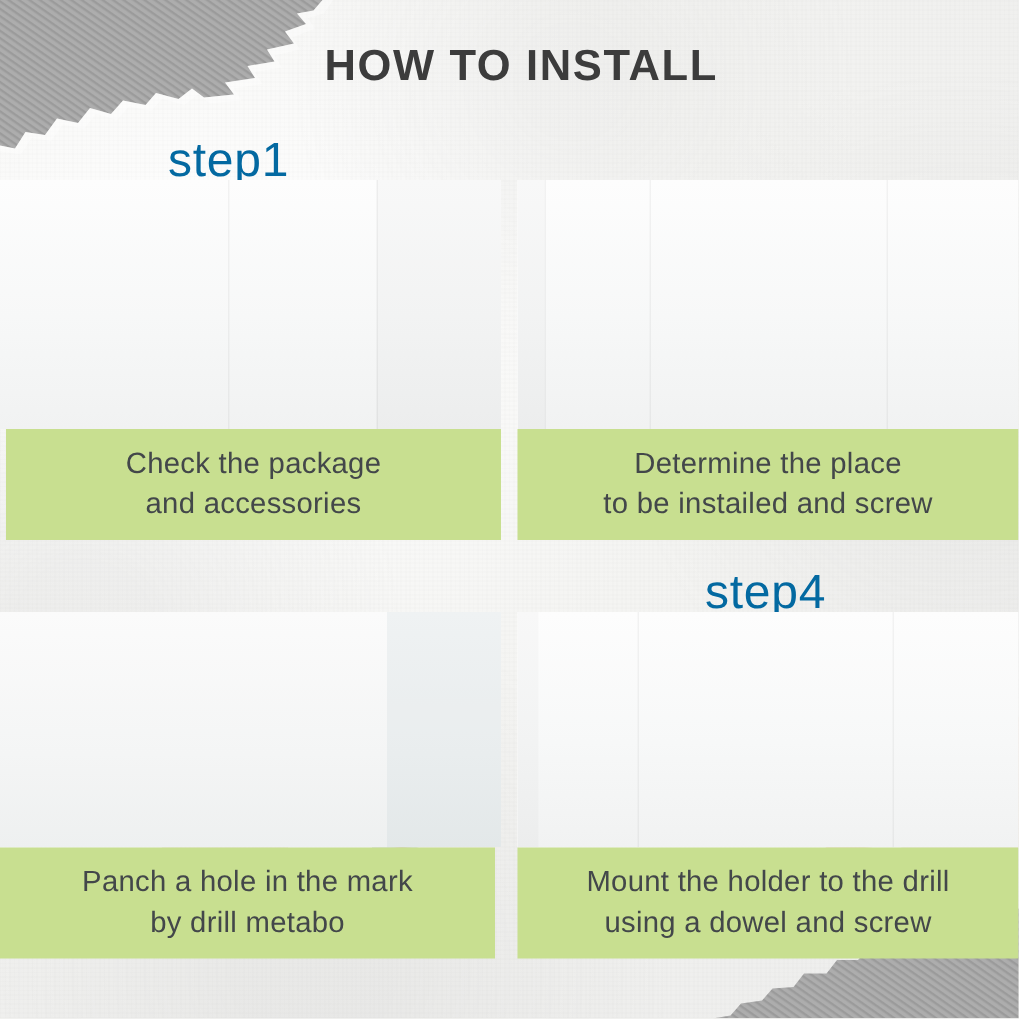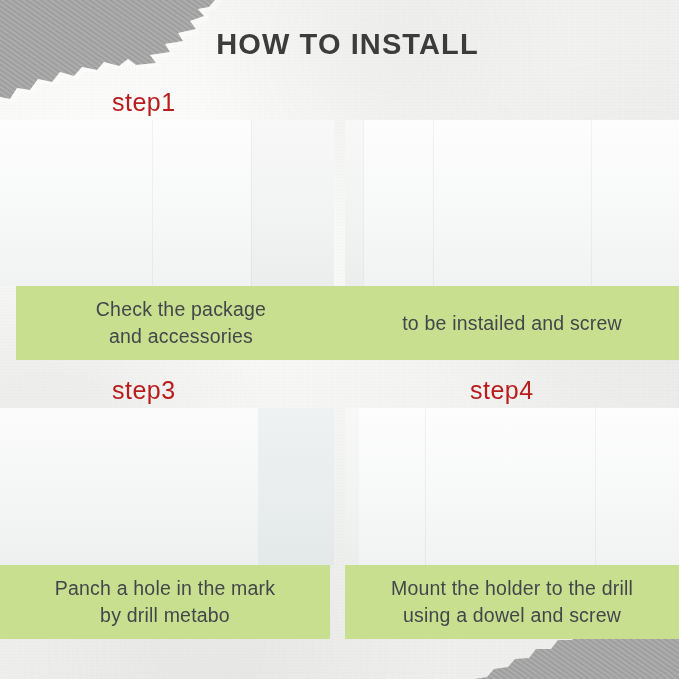--- a/index.html
+++ b/index.html
@@ -36,21 +36,21 @@
   
   .title{
     position:absolute;left:0;right:0;top:28px;text-align:center;
     font-size:29px;font-weight:bold;letter-spacing:1.1px;color:#3c3c3c;
     font-family:"Liberation Sans", sans-serif;
   }
 
   
   .panel{position:absolute;}
   .step-label{
-    position:absolute;font-size:25px;color:#b91c1c;letter-spacing:.5px;
+    position:absolute;font-size:32px;color:#0369a1;letter-spacing:.5px;
     font-family:"Liberation Sans", sans-serif;font-weight:300;
     white-space:nowrap;
   }
   .photo{position:absolute;overflow:hidden;background:#fff;}
   .caption{
     position:absolute;background:#c8df90;
     display:flex;flex-direction:column;align-items:center;justify-content:center;
     color:#43474a;font-size:19.5px;line-height:1.36;letter-spacing:.2px;
     font-family:"Liberation Sans", sans-serif;font-weight:300;text-align:center;
   }
@@ -228,21 +228,21 @@
                 <circle cx="61" cy="118" r="3.2"></circle>
               <circle cx="69" cy="108" r="3"></circle>
                 <circle cx="50" cy="134" r="3"></circle>
               <circle cx="76" cy="124" r="2.8"></circle>
             </g>
           </g>
         </g>
       </svg>
     </div>
 
-    <div class="caption" style="left:16px;top:198px;width:330px;height:74px;">
+    <div class="caption" style="left:4px;top:198px;width:330px;height:74px;">
       <span>Check the package</span>
       <span>and accessories</span>
     </div>
   </div>
 
   <div class="panel" style="left:345px;top:88px;width:334px;height:272px;">
 
 
     <div class="photo" style="left:0;top:32px;width:334px;height:166px;">
       <div class="wall"></div>
@@ -318,27 +318,27 @@
             <circle cx="199" cy="26" r="7"></circle>
               <circle cx="232" cy="18" r="8"></circle>
           </g>
 
           <path fill="#cf9570" d="M218,58 L244,56 L248,74 L216,76 Z"></path>
         </g>
       </svg>
     </div>
 
     <div class="caption" style="left:0;top:198px;width:334px;height:74px;">
+      <span>Determine the place</span>
       <span>to be instailed and screw</span>
     </div>
   </div>
 
   <div class="panel" style="left:0;top:376px;width:334px;height:272px;">
 
-    <div class="step-label" style="left:112px;top:0px;">step3</div>
 
     <div class="photo" style="left:0;top:32px;width:334px;height:157px;">
       <div class="wall" style="background:linear-gradient(180deg,#fbfbfb 0%,#f4f5f5 60%,#eef0f0 100%);"></div>
       <div class="wall-panelshade" style="left:258px;right:0;background:rgba(140,170,175,.10);"></div>
 
       <svg width="334" height="157" viewBox="0 0 334 157">
 
         <g>
           <ellipse cx="28" cy="70" rx="5" ry="4" fill="#cfd2d2"></ellipse>
           <g stroke="#b9bdbd" stroke-width="1.1" fill="none">

